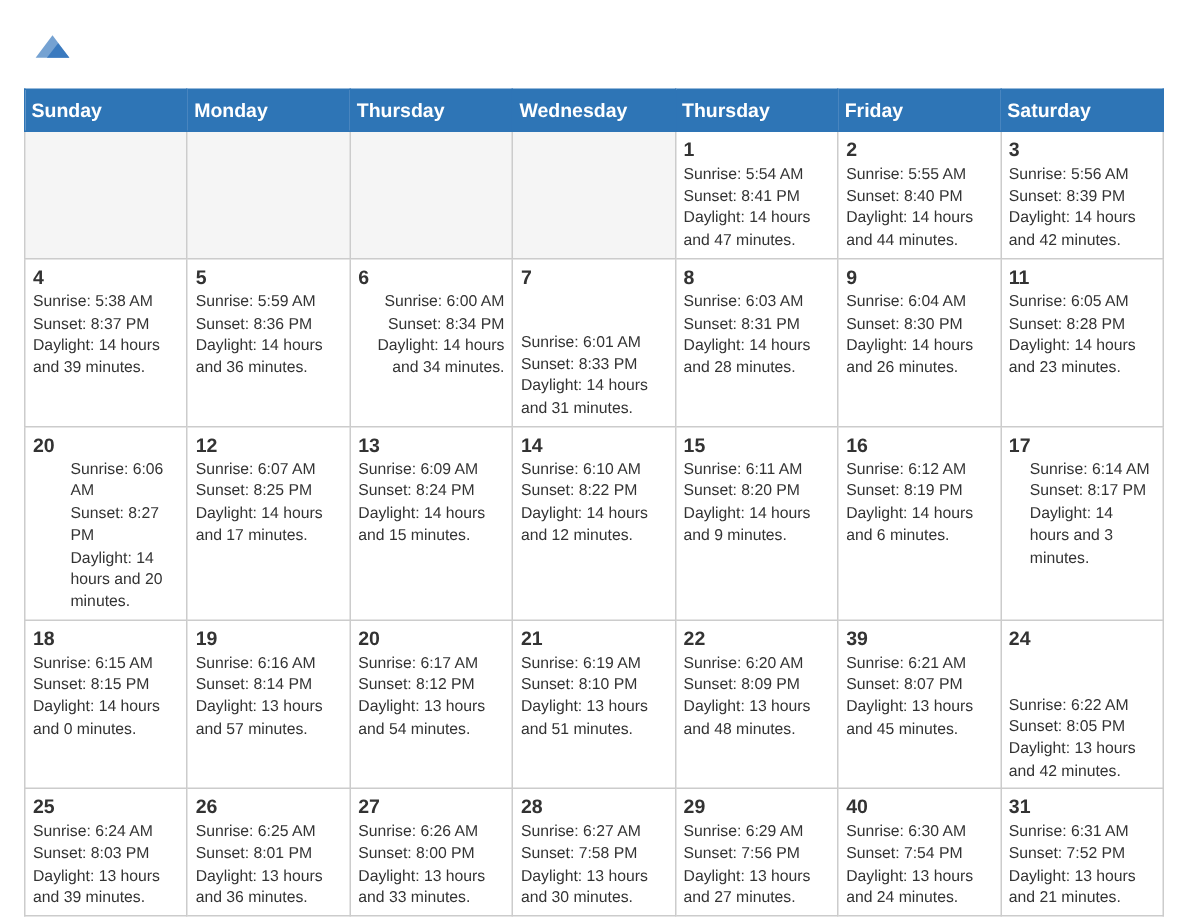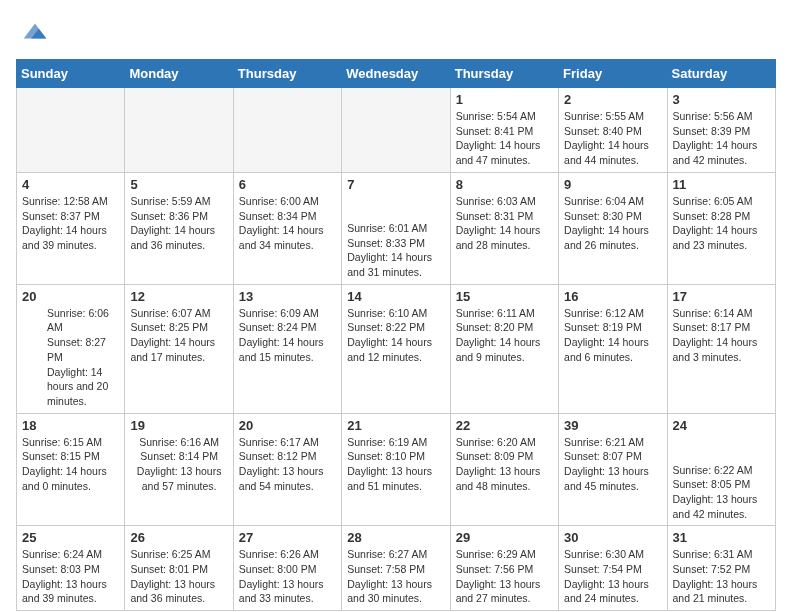--- a/index.html
+++ b/index.html
@@ -146,33 +146,33 @@
         <td>
           <span class="day-num">3</span>
           <div class="day-info" style="white-space: pre-line;">Sunrise: 5:56 AM
 Sunset: 8:39 PM
 Daylight: 14 hours and 42 minutes.</div>
         </td>
       </tr>
       <tr>
         <td>
           <span class="day-num">4</span>
-          <div class="day-info" style="white-space: pre-line;">Sunrise: 12:58 AM
+          <div class="day-info" style="white-space: pre-line;">Sunrise: 5:38 AM
 Sunset: 8:37 PM
 Daylight: 14 hours and 39 minutes.</div>
         </td>
         <td>
           <span class="day-num">5</span>
           <div class="day-info" style="white-space: pre-line;">Sunrise: 5:59 AM
 Sunset: 8:36 PM
 Daylight: 14 hours and 36 minutes.</div>
         </td>
         <td>
           <span class="day-num">6</span>
-          <div class="day-info" style="white-space: pre-line;">Sunrise: 6:00 AM
+          <div class="day-info" style="white-space: pre-line; text-align: right;">Sunrise: 6:00 AM
 Sunset: 8:34 PM
 Daylight: 14 hours and 34 minutes.</div>
         </td>
         <td>
           <span class="day-num">7</span>
           <div class="day-info" style="white-space: pre-line; margin-top: 29px;">Sunrise: 6:01 AM
 Sunset: 8:33 PM
 Daylight: 14 hours and 31 minutes.</div>
         </td>
         <td>
@@ -226,35 +226,35 @@
 Daylight: 14 hours and 9 minutes.</div>
         </td>
         <td>
           <span class="day-num">16</span>
           <div class="day-info" style="white-space: pre-line;">Sunrise: 6:12 AM
 Sunset: 8:19 PM
 Daylight: 14 hours and 6 minutes.</div>
         </td>
         <td>
           <span class="day-num">17</span>
-          <div class="day-info" style="white-space: pre-line;">Sunrise: 6:14 AM
+          <div class="day-info" style="white-space: pre-line; margin-left: 14px;">Sunrise: 6:14 AM
 Sunset: 8:17 PM
 Daylight: 14 hours and 3 minutes.</div>
         </td>
       </tr>
       <tr>
         <td>
           <span class="day-num">18</span>
           <div class="day-info" style="white-space: pre-line;">Sunrise: 6:15 AM
 Sunset: 8:15 PM
 Daylight: 14 hours and 0 minutes.</div>
         </td>
         <td>
           <span class="day-num">19</span>
-          <div class="day-info" style="white-space: pre-line; text-align: center;">Sunrise: 6:16 AM
+          <div class="day-info" style="white-space: pre-line;">Sunrise: 6:16 AM
 Sunset: 8:14 PM
 Daylight: 13 hours and 57 minutes.</div>
         </td>
         <td>
           <span class="day-num">20</span>
           <div class="day-info" style="white-space: pre-line;">Sunrise: 6:17 AM
 Sunset: 8:12 PM
 Daylight: 13 hours and 54 minutes.</div>
         </td>
         <td>
@@ -307,21 +307,21 @@
 Sunset: 7:58 PM
 Daylight: 13 hours and 30 minutes.</div>
         </td>
         <td>
           <span class="day-num">29</span>
           <div class="day-info" style="white-space: pre-line;">Sunrise: 6:29 AM
 Sunset: 7:56 PM
 Daylight: 13 hours and 27 minutes.</div>
         </td>
         <td>
-          <span class="day-num">30</span>
+          <span class="day-num">40</span>
           <div class="day-info" style="white-space: pre-line;">Sunrise: 6:30 AM
 Sunset: 7:54 PM
 Daylight: 13 hours and 24 minutes.</div>
         </td>
         <td>
           <span class="day-num">31</span>
           <div class="day-info" style="white-space: pre-line;">Sunrise: 6:31 AM
 Sunset: 7:52 PM
 Daylight: 13 hours and 21 minutes.</div>
         </td>

